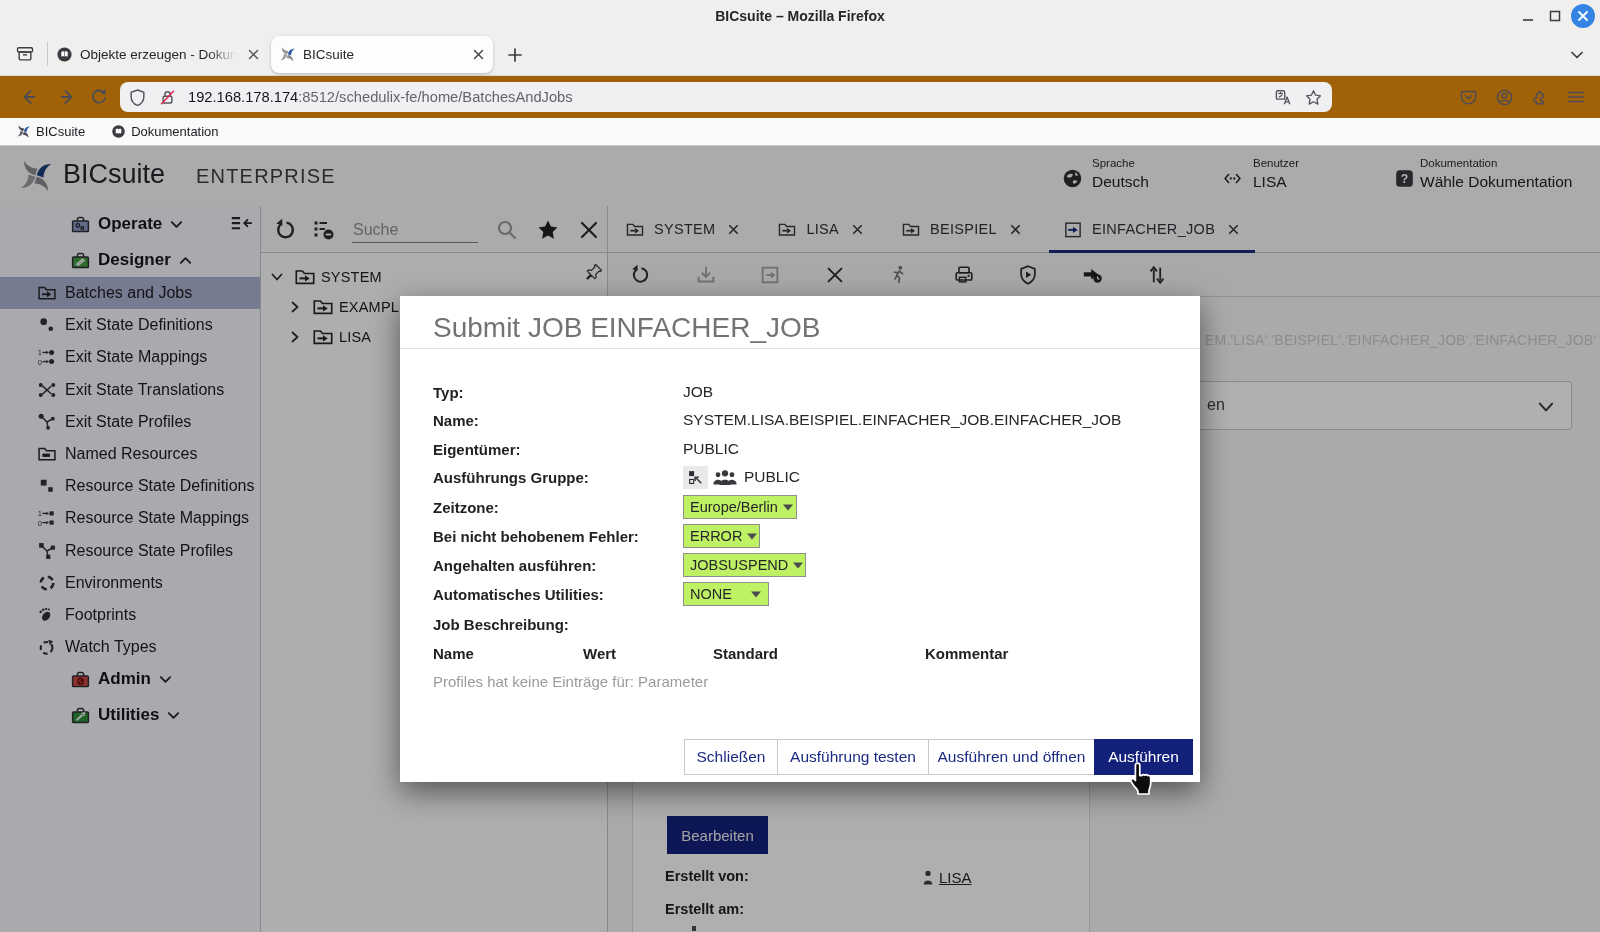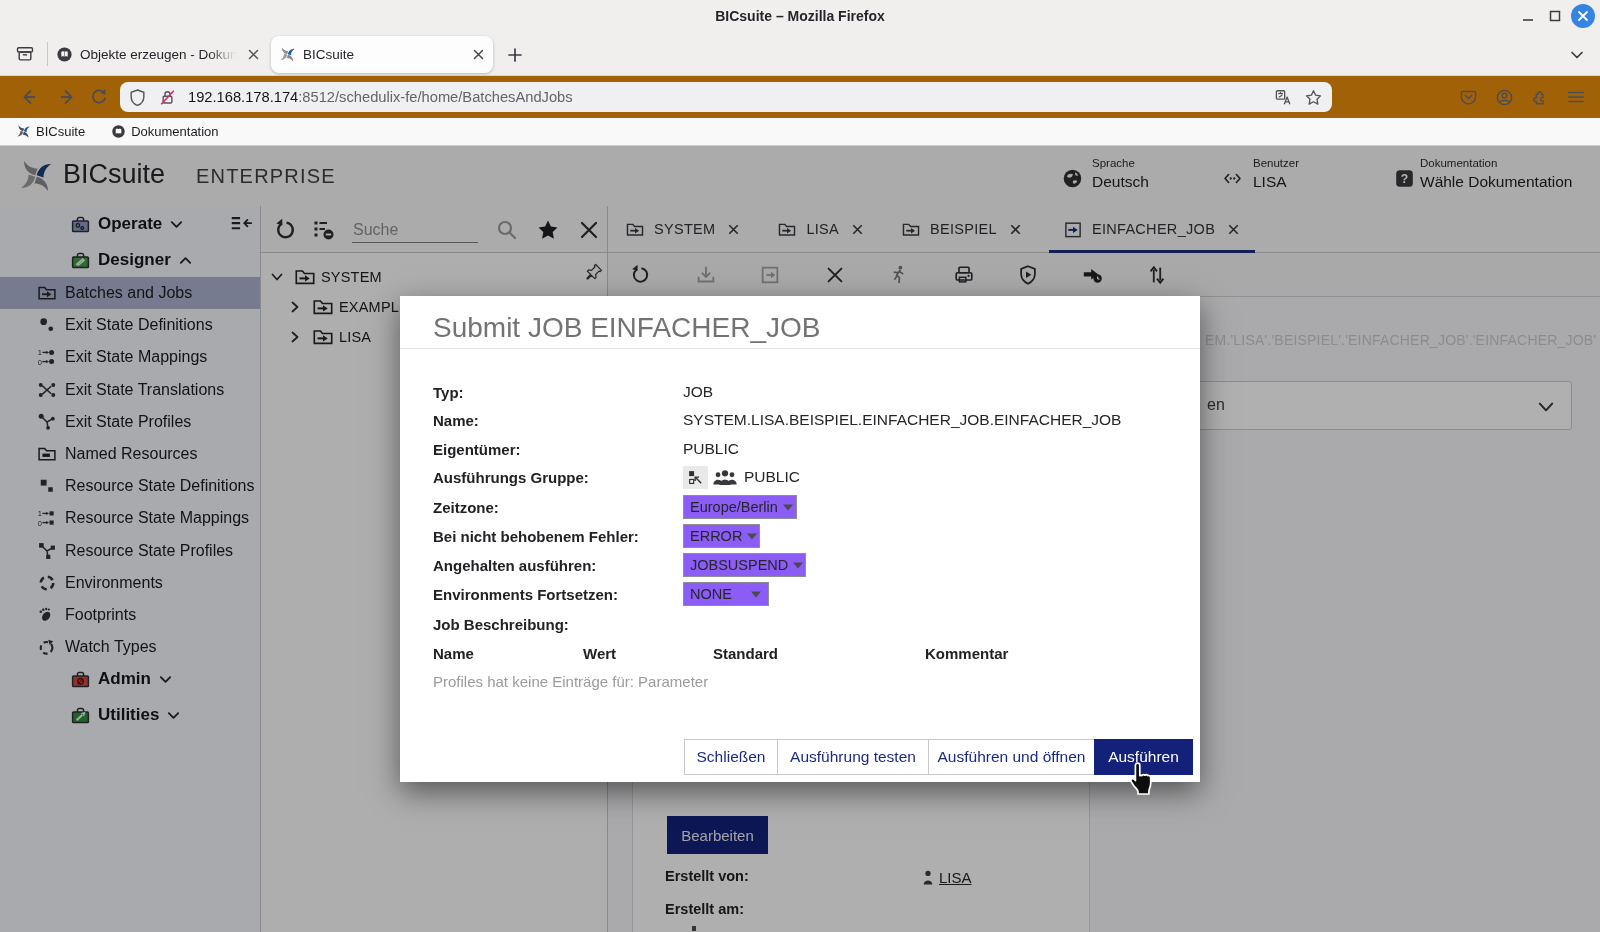--- a/index.html
+++ b/index.html
@@ -97,21 +97,21 @@
 
   .dim { position:absolute; left:0; top:0; width:1600px; height:786px; background:rgba(0,0,0,0.30); z-index:50; }
 
   
   .modal { position:absolute; left:400px; top:150px; width:800px; height:486px; background:#ffffff; box-shadow:0 10px 28px rgba(0,0,0,0.5); z-index:60; }
   .modal-title { position:absolute; left:33px; top:16px; font-size:28px; color:#737373; }
   .modal-hr { position:absolute; left:0; top:52px; width:100%; height:1px; background:#e3e3e5; }
   .m-row { position:absolute; left:33px; height:24px; display:flex; align-items:center; }
   .m-label { width:250px; flex:0 0 auto; font-size:15px; font-weight:bold; color:#222226; }
   .m-value { font-size:15.5px; color:#26262a; white-space:nowrap; }
-  .m-select { display:inline-flex; align-items:center; justify-content:space-between; height:24px; border:1px solid #8f8f92; background:#8b5cf6; padding:0 6px; }
+  .m-select { display:inline-flex; align-items:center; justify-content:space-between; height:24px; border:1px solid #8f8f92; background:#bef264; padding:0 6px; }
   .m-select .sel-text { font-size:14.5px; color:#26262a; white-space:nowrap; }
   .m-select .sel-chev { margin-left:4px; flex:0 0 auto; }
   .picker-btn { width:25px; height:23px; background:#e9e9ea; display:flex; align-items:center; justify-content:center; margin-right:4px; }
   .group-icon { width:26px; height:23px; margin-right:6px; }
   .th-row { position:absolute; top:349px; left:0; width:100%; height:20px; }
   .th { position:absolute; font-size:15px; font-weight:bold; color:#222226; }
   .empty-row { position:absolute; left:33px; top:377px; font-size:15px; color:#9b9b9e; }
   .btn-row { position:absolute; right:7px; bottom:7px; display:flex; }
   .dlg-btn { height:36px; border:1px solid #c9c9cc; background:#fff; color:#1b2b80; font-size:15.5px; display:flex; align-items:center; justify-content:center; margin-left:-1px; }
   .dlg-btn.primary { background:#14217a; color:#fff; border-color:#14217a; }
@@ -734,21 +734,21 @@
     <div class="m-row" style="top:257px">
       <span class="m-label">Angehalten ausführen:</span>
       <span class="m-select" style="width:123px">
         <span class="sel-text">JOBSUSPEND</span>
         <svg class="sel-chev" width="12" height="9" viewBox="0 0 12 9">
             <path d="M1 1.5 L6 7.5 L11 1.5 Z" fill="#4a4a4f"></path>
           </svg>
       </span>
     </div>
     <div class="m-row" style="top:286px">
-      <span class="m-label">Environments Fortsetzen:</span>
+      <span class="m-label">Automatisches Utilities:</span>
       <span class="m-select" style="width:86px">
         <span class="sel-text">NONE</span>
         <svg class="sel-chev" width="12" height="9" viewBox="0 0 12 9">
             <path d="M1 1.5 L6 7.5 L11 1.5 Z" fill="#4a4a4f"></path>
           </svg>
       </span>
     </div>
     <div class="m-row" style="top:316px">
       <span class="m-label">Job Beschreibung:</span>
       <span class="m-value"></span>

